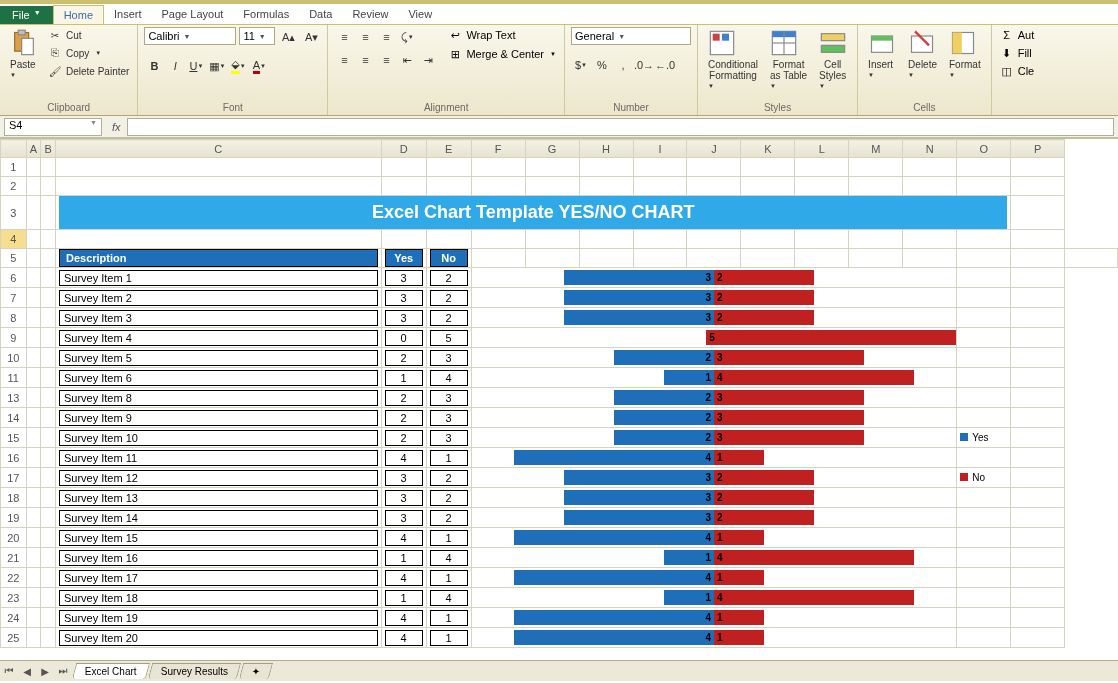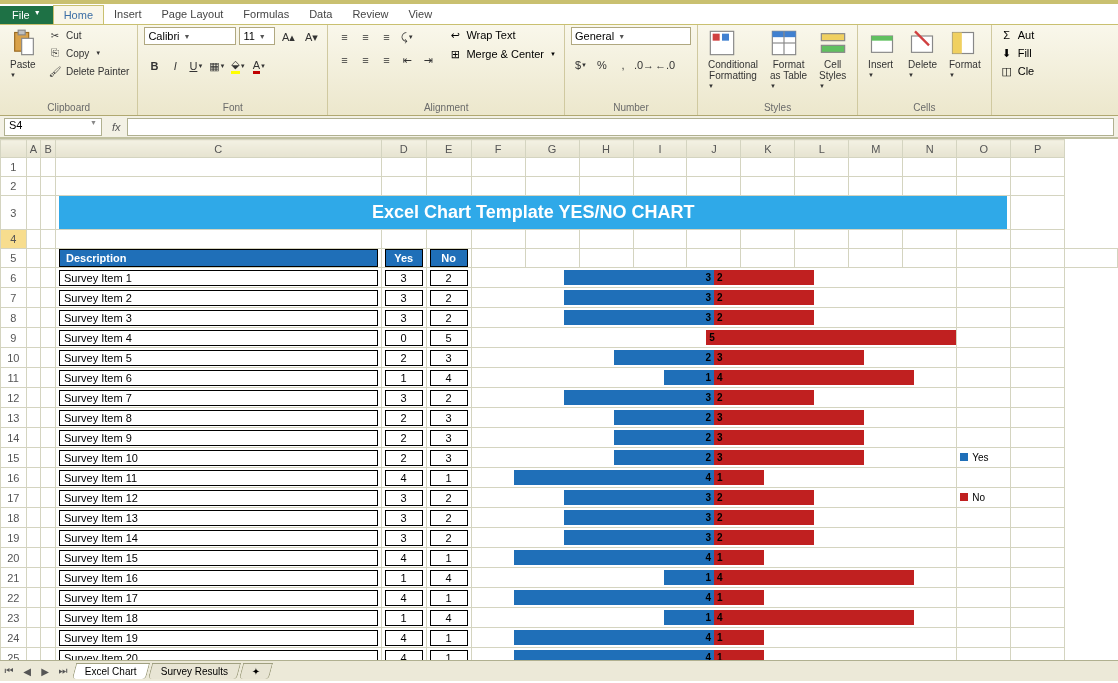--- a/index.html
+++ b/index.html
@@ -617,46 +617,20 @@
               </div>
               <div style="flex: 1 1 0%; display: flex; justify-content: flex-start;">
                 <div class="bar-no" style="width: 200px;">4</div>
               </div>
             </div>
           </td>
           <td class="cell"></td>
           <td class="cell"></td>
         </tr>
         <tr>
-          <td class="rowhdr">12</td>
-          <td class="cell"></td>
-          <td class="cell"></td>
-          <td class="cell">
-            <div class="data-td">Survey Item 7</div>
-          </td>
-          <td class="cell">
-            <div class="data-td c">3</div>
-          </td>
-          <td class="cell">
-            <div class="data-td c">2</div>
-          </td>
-          <td colspan="9" class="cell" style="padding: 0px;">
-            <div class="bar-row">
-              <div style="flex: 1 1 0%; display: flex; justify-content: flex-end;">
-                <div class="bar-yes" style="width: 150px;">3</div>
-              </div>
-              <div style="flex: 1 1 0%; display: flex; justify-content: flex-start;">
-                <div class="bar-no" style="width: 100px;">2</div>
-              </div>
-            </div>
-          </td>
-          <td class="cell"></td>
-          <td class="cell"></td>
-        </tr>
-        <tr>
           <td class="rowhdr">13</td>
           <td class="cell"></td>
           <td class="cell"></td>
           <td class="cell">
             <div class="data-td">Survey Item 8</div>
           </td>
           <td class="cell">
             <div class="data-td c">2</div>
           </td>
           <td class="cell">

